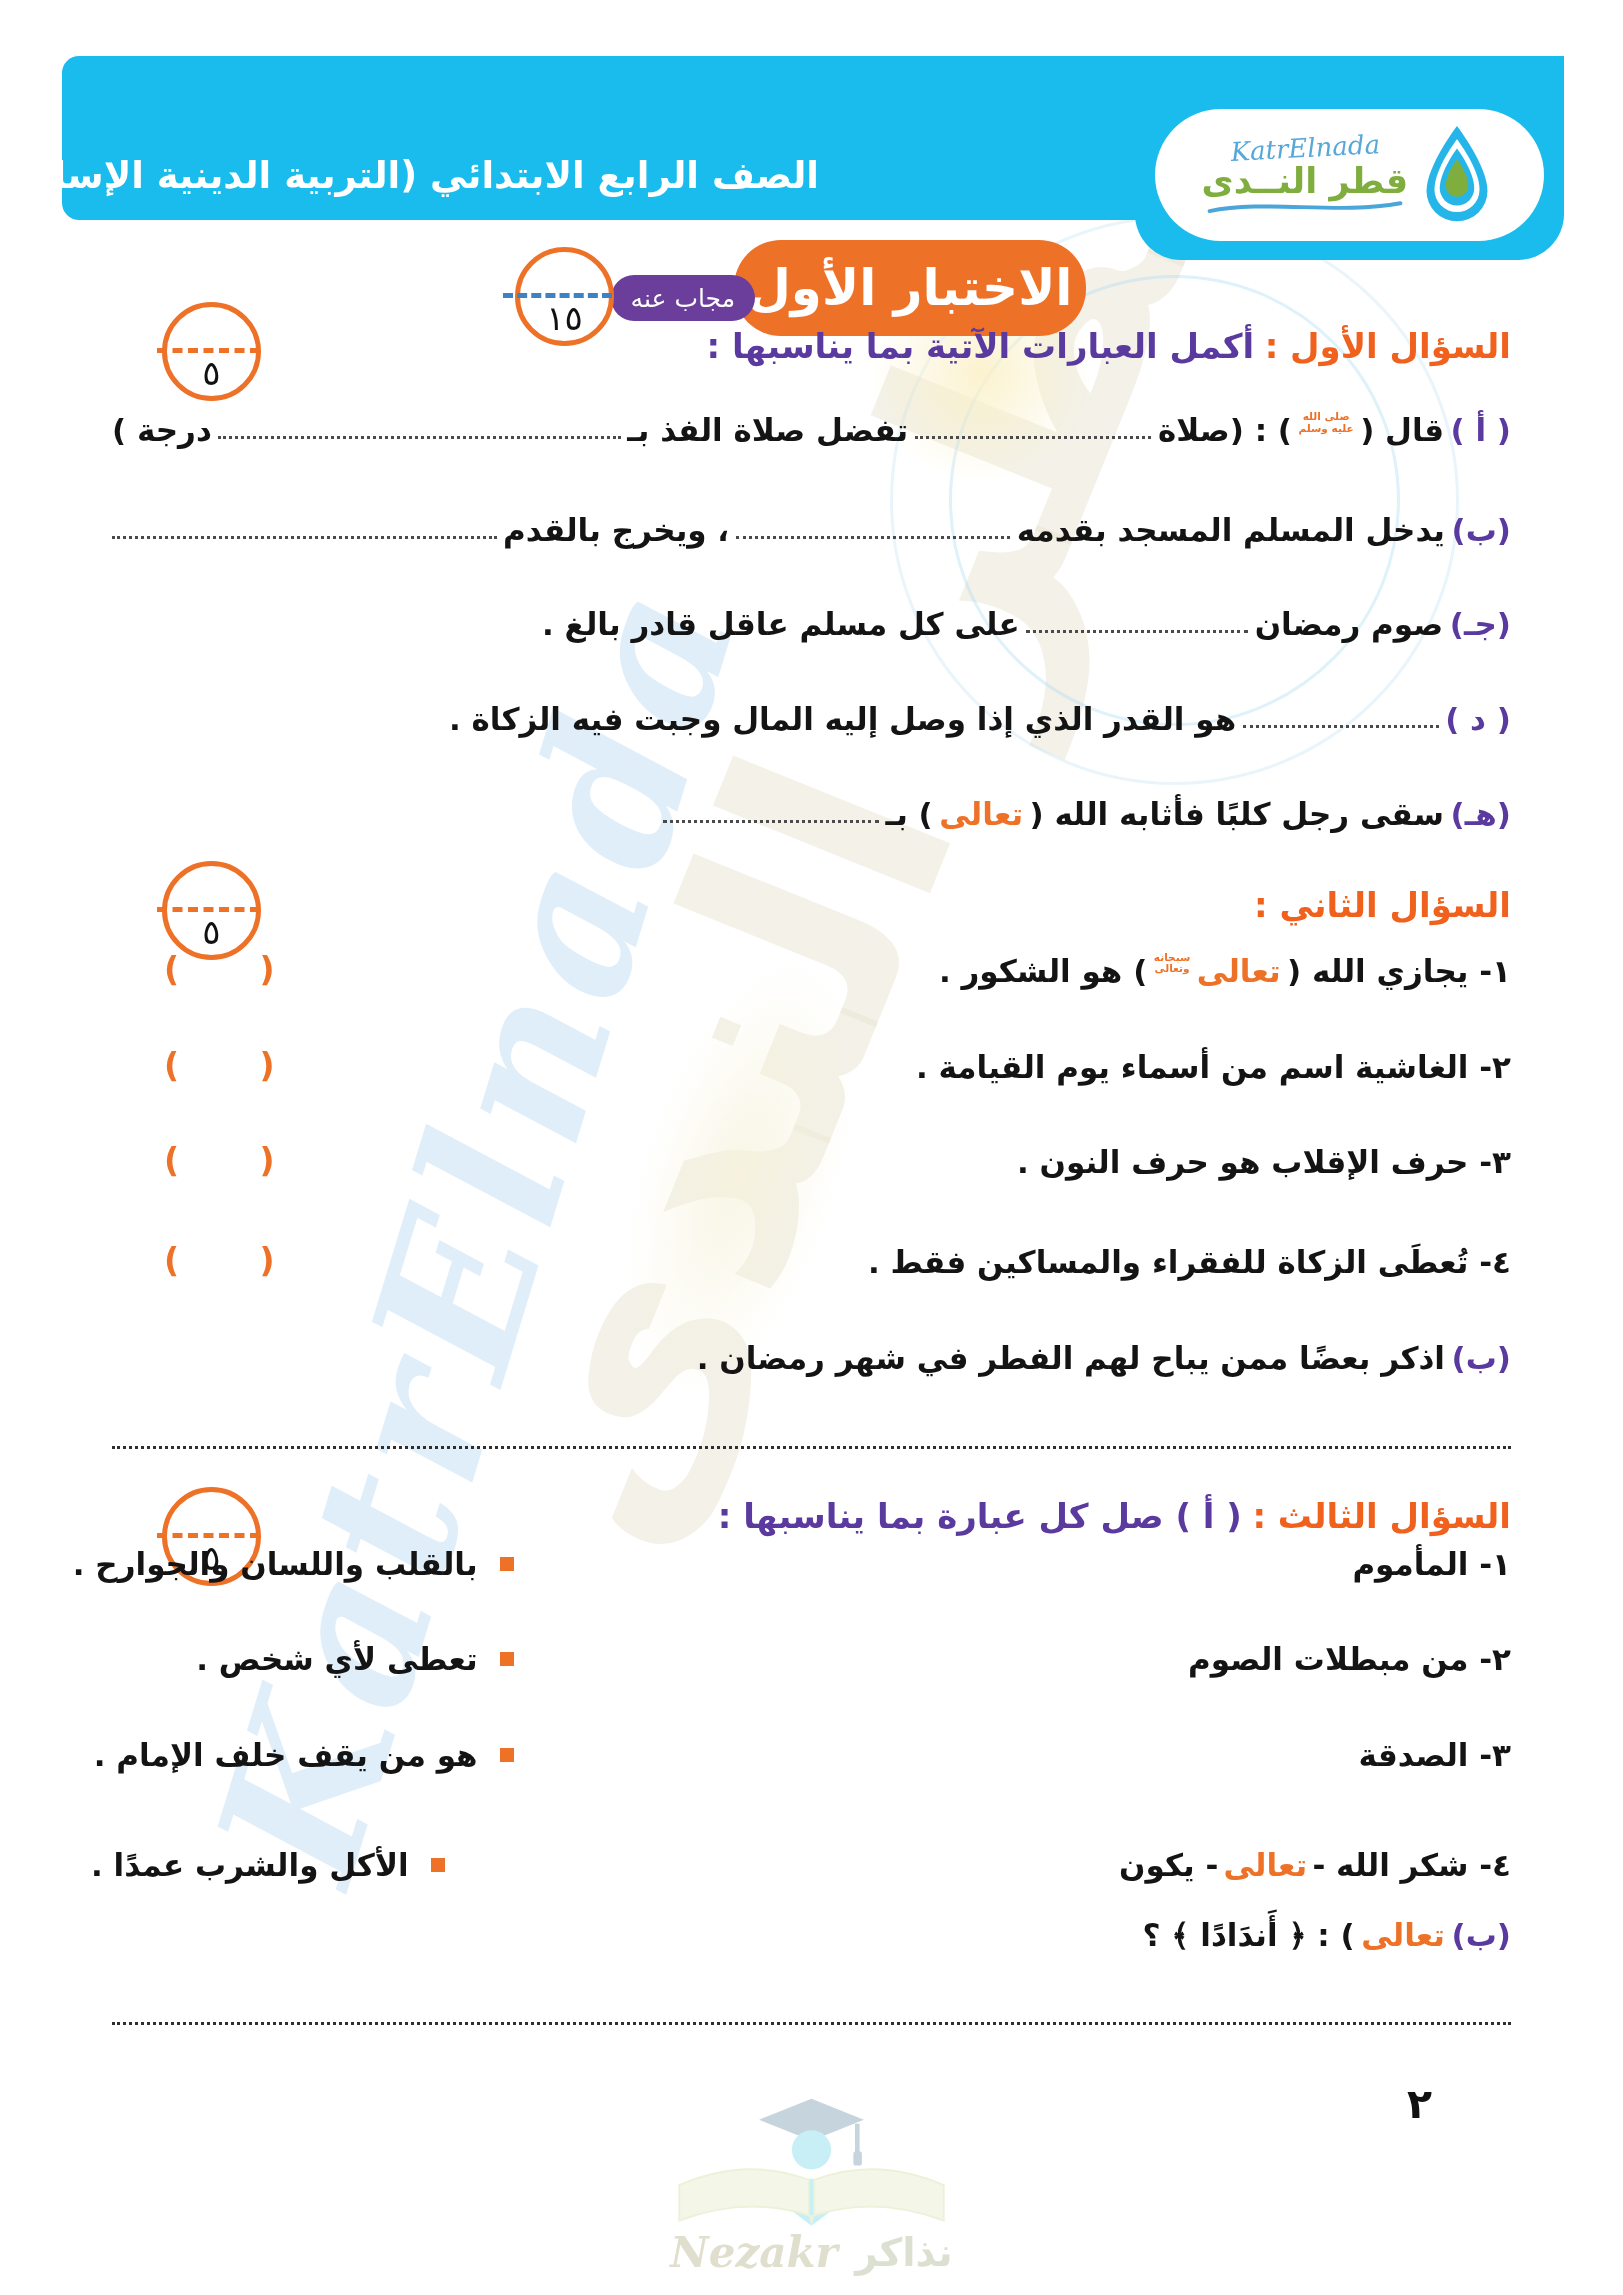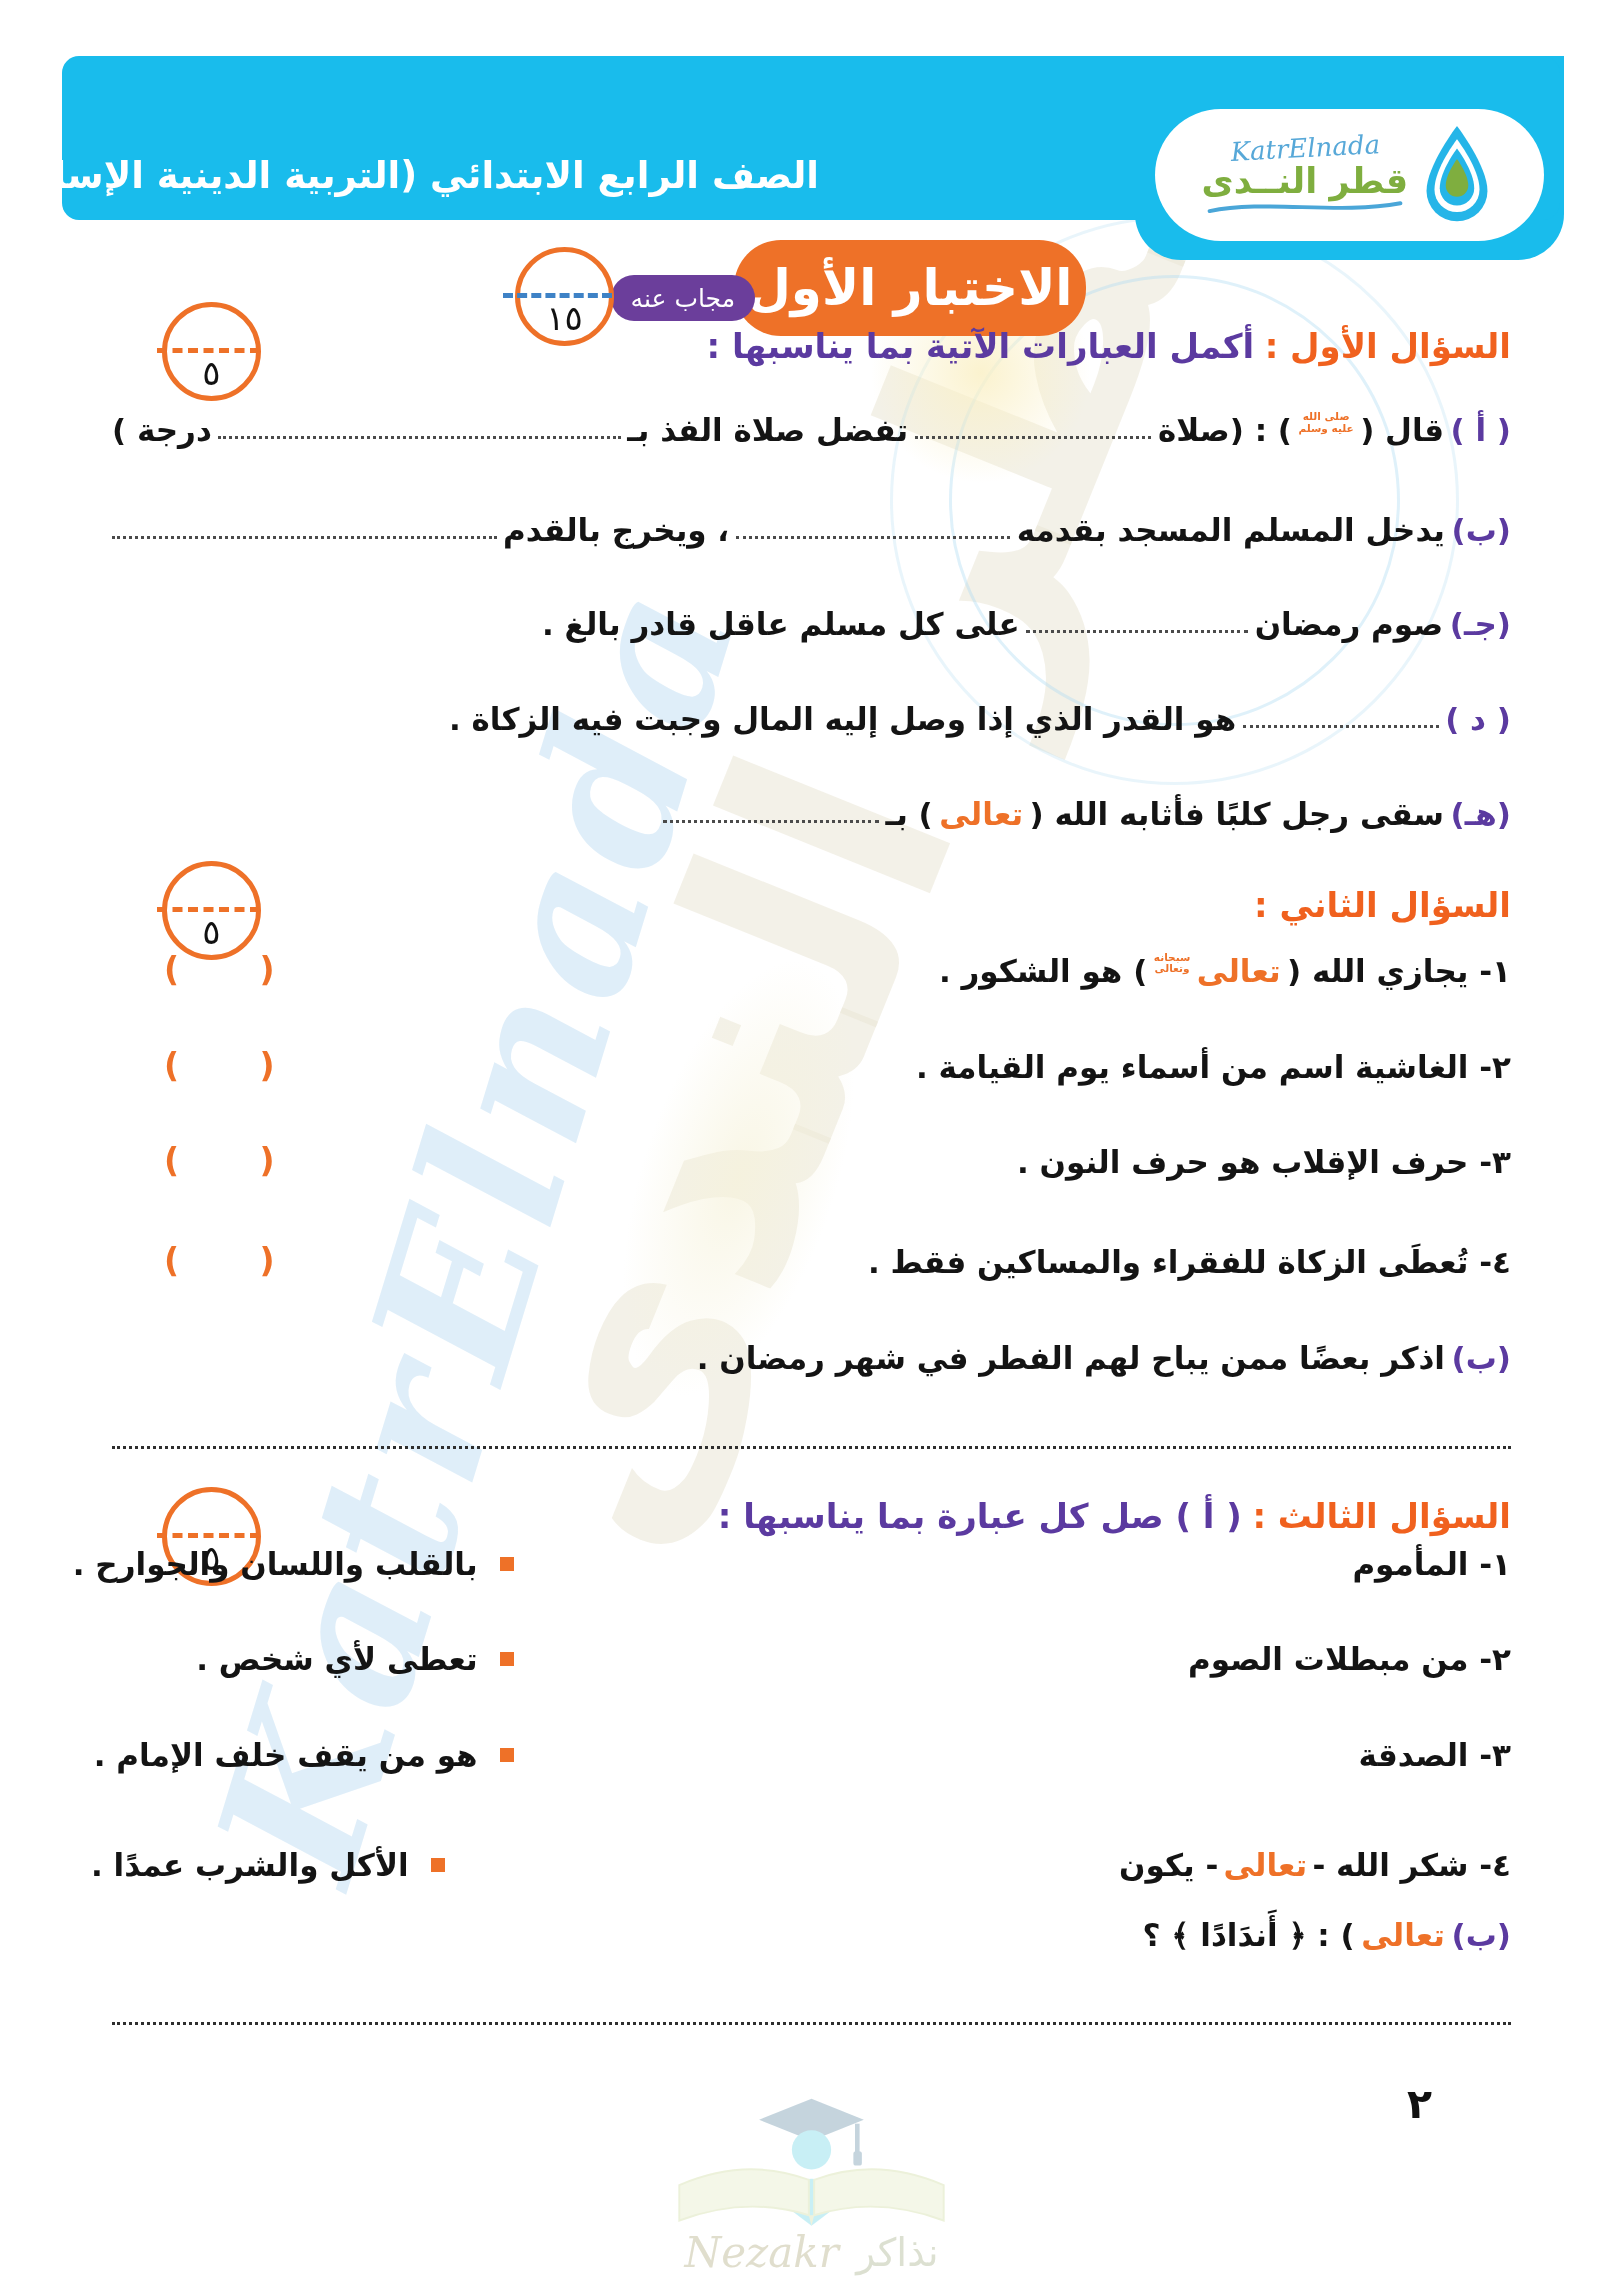--- a/index.html
+++ b/index.html
@@ -74,23 +74,23 @@
   .match-right{position:absolute;right:112px;display:flex;direction:rtl;gap:5.2px;
         font-size:31px;font-weight:bold;color:#141414;white-space:nowrap;}
   .match-left{position:absolute;display:flex;direction:rtl;align-items:center;gap:22px;
         font-size:31px;font-weight:bold;color:#141414;white-space:nowrap;}
   .bullet{width:14.4px;height:14.4px;background:#ee7128;flex:0 0 auto;}
 
   
   .page-num{position:absolute;right:191px;top:2080px;font-size:41px;font-weight:bold;color:#111;}
   .footer-logo{position:absolute;left:661px;top:2087px;width:301px;text-align:center;opacity:0.6;}
   .nezakr-line{display:flex;direction:ltr;justify-content:center;align-items:center;gap:10.5px;margin-top:-5.2px;}
-  .nez-latin{font-family:"DejaVu Serif",serif;font-style:italic;font-weight:normal;
+  .nez-latin{font-family:"DejaVu Serif",serif;font-style:italic;font-weight:bold;
         font-size:42px;color:#cdc9ad;}
-  .nez-arabic{font-size:39px;font-weight:normal;color:#c6ccb4;margin-left:7px;}
+  .nez-arabic{font-size:39px;font-weight:bold;color:#c6ccb4;margin-left:7px;}
 </style>
 </head>
 <body>
 
 <div class="page">
 
   <div class="wm-script">KatrElnada</div>
   <div class="wm-arabic">قطر الندى</div>
   <div class="wm-ring ring1"></div>
   <div class="wm-ring ring2"></div>

